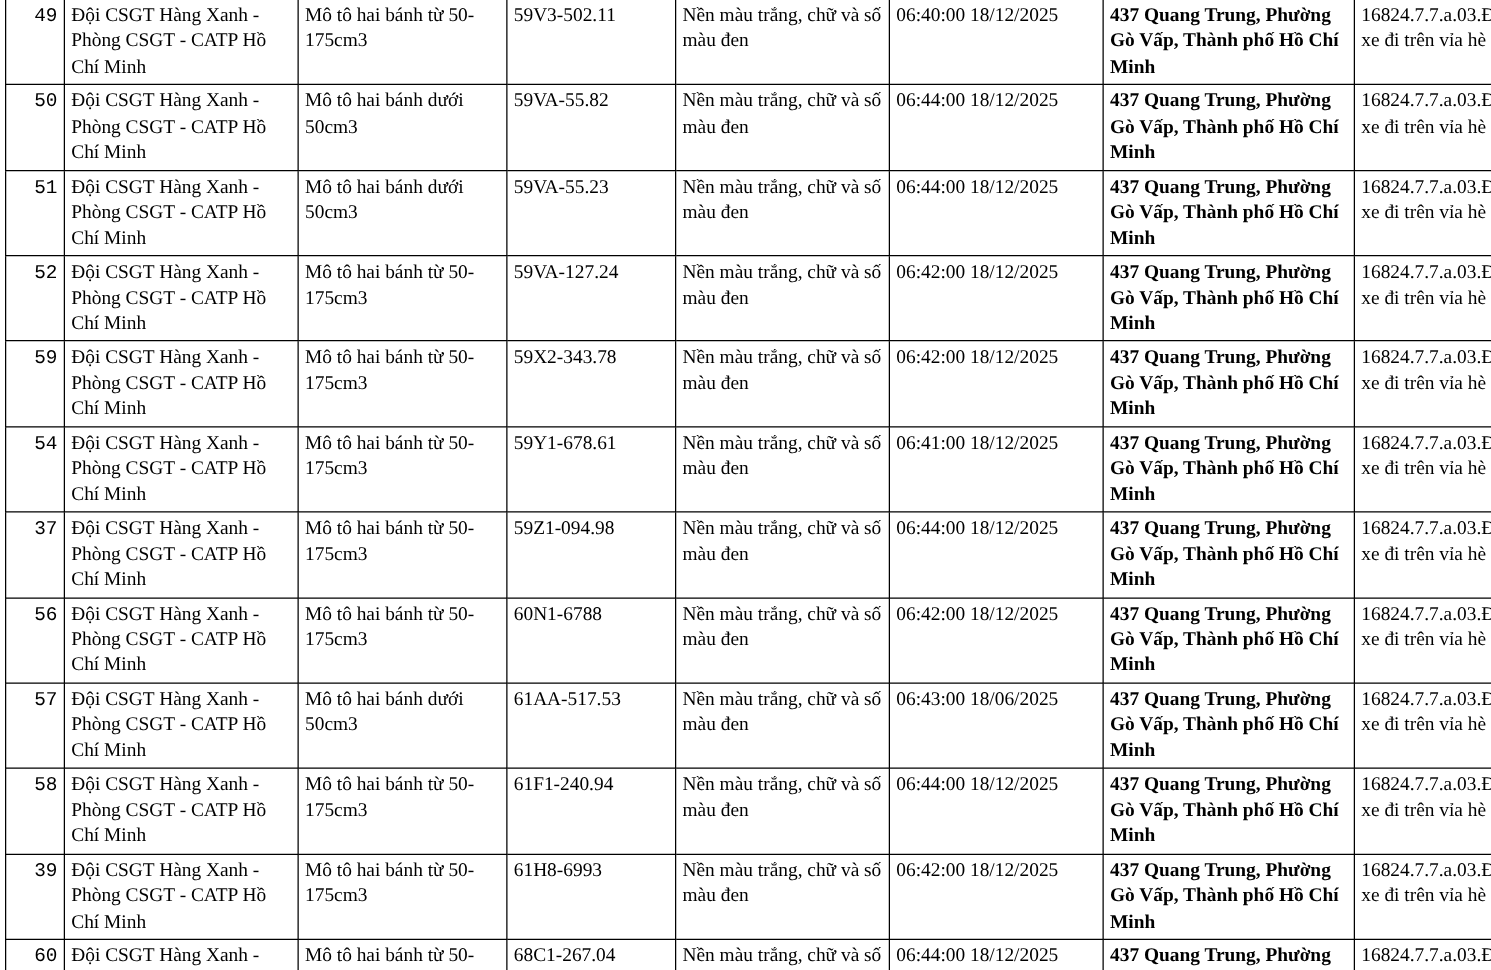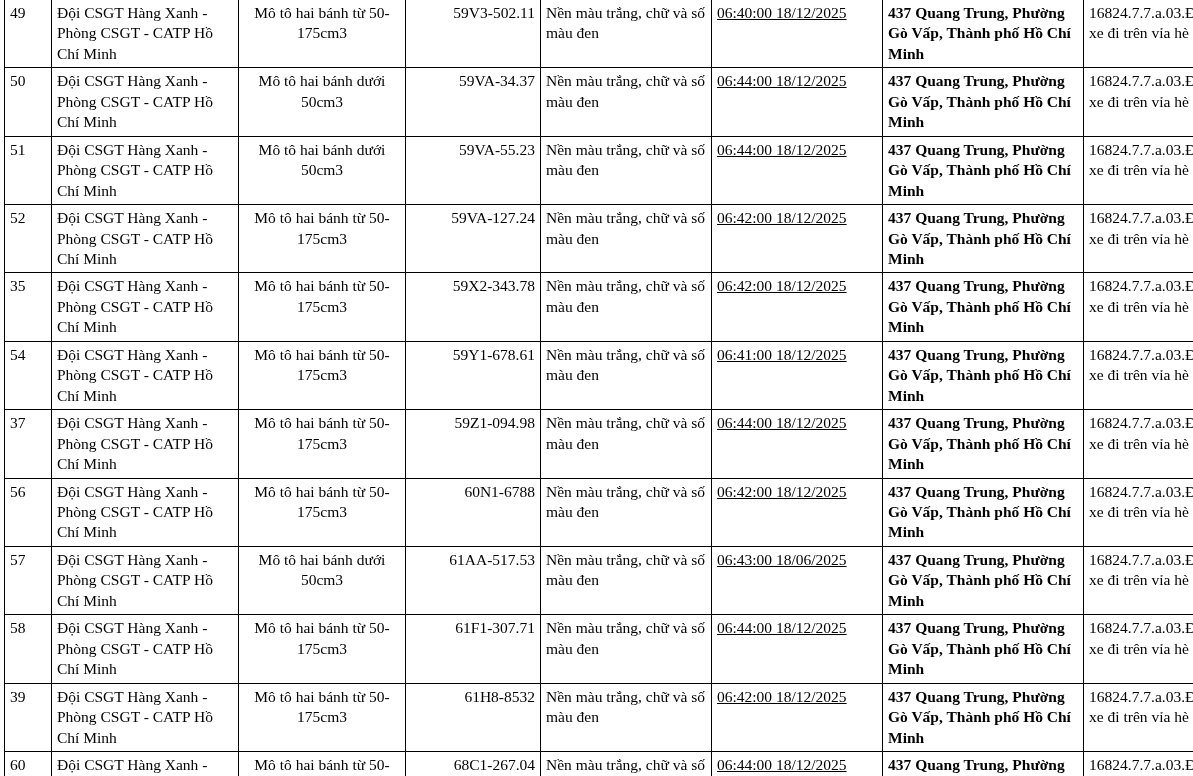--- a/index.html
+++ b/index.html
@@ -21,26 +21,26 @@
     margin-left: 4px;
   }
   .violation-table td {
     border: 1px solid #000000;
     vertical-align: top;
     padding: 3px 5px 3px 5px;
     font-size: 15.5px;
     line-height: 1.32;
     word-wrap: break-word;
   }
-  .col-idx   { width: 36px;  text-align: left; vertical-align: middle; }
+  .col-idx   { width: 36px;  text-align: right; vertical-align: middle; font-family: Liberation Mono, monospace; }
   .col-unit  { width: 176px; margin-top: 41px; }
-  .col-type  { width: 156px; text-align: center; }
-  .col-plate { width: 124px; vertical-align: middle; text-align: right; }
+  .col-type  { width: 156px; }
+  .col-plate { width: 124px; vertical-align: middle; }
   .col-color { width: 160px; margin-left: 36px; }
-  .col-time  { width: 160px; vertical-align: middle; text-decoration: underline; }
+  .col-time  { width: 160px; vertical-align: middle; }
   .col-place { width: 190px; font-weight: bold; }
   .col-code  { width: 176px; }
 
   .violation-table tr:first-child td {
     border-top: none;
   }
   .cell-text { white-space: pre-line; }
 </style>
 </head>
 <body>
@@ -54,21 +54,21 @@
         <td class="col-plate"><span class="cell-text">59V3-502.11</span></td>
         <td class="col-color"><span class="cell-text">Nền màu trắng, chữ và số màu đen</span></td>
         <td class="col-time"><span class="cell-text">06:40:00 18/12/2025</span></td>
         <td class="col-place"><span class="cell-text">437 Quang Trung, Phường Gò Vấp, Thành phố Hồ Chí Minh</span></td>
         <td class="col-code"><span class="cell-text">16824.7.7.a.03.Điều khiển xe đi trên vỉa hè</span></td>
       </tr>
       <tr>
         <td class="col-idx"><span class="cell-text">50</span></td>
         <td class="col-unit"><span class="cell-text">Đội CSGT Hàng Xanh - Phòng CSGT - CATP Hồ Chí Minh</span></td>
         <td class="col-type"><span class="cell-text">Mô tô hai bánh dưới 50cm3</span></td>
-        <td class="col-plate"><span class="cell-text">59VA-34.37</span></td>
+        <td class="col-plate"><span class="cell-text">59VA-55.82</span></td>
         <td class="col-color"><span class="cell-text">Nền màu trắng, chữ và số màu đen</span></td>
         <td class="col-time"><span class="cell-text">06:44:00 18/12/2025</span></td>
         <td class="col-place"><span class="cell-text">437 Quang Trung, Phường Gò Vấp, Thành phố Hồ Chí Minh</span></td>
         <td class="col-code"><span class="cell-text">16824.7.7.a.03.Điều khiển xe đi trên vỉa hè</span></td>
       </tr>
       <tr>
         <td class="col-idx"><span class="cell-text">51</span></td>
         <td class="col-unit"><span class="cell-text">Đội CSGT Hàng Xanh - Phòng CSGT - CATP Hồ Chí Minh</span></td>
         <td class="col-type"><span class="cell-text">Mô tô hai bánh dưới 50cm3</span></td>
         <td class="col-plate"><span class="cell-text">59VA-55.23</span></td>
@@ -81,21 +81,21 @@
         <td class="col-idx"><span class="cell-text">52</span></td>
         <td class="col-unit"><span class="cell-text">Đội CSGT Hàng Xanh - Phòng CSGT - CATP Hồ Chí Minh</span></td>
         <td class="col-type"><span class="cell-text">Mô tô hai bánh từ 50-175cm3</span></td>
         <td class="col-plate"><span class="cell-text">59VA-127.24</span></td>
         <td class="col-color"><span class="cell-text">Nền màu trắng, chữ và số màu đen</span></td>
         <td class="col-time"><span class="cell-text">06:42:00 18/12/2025</span></td>
         <td class="col-place"><span class="cell-text">437 Quang Trung, Phường Gò Vấp, Thành phố Hồ Chí Minh</span></td>
         <td class="col-code"><span class="cell-text">16824.7.7.a.03.Điều khiển xe đi trên vỉa hè</span></td>
       </tr>
       <tr>
-        <td class="col-idx"><span class="cell-text">35</span></td>
+        <td class="col-idx"><span class="cell-text">59</span></td>
         <td class="col-unit"><span class="cell-text">Đội CSGT Hàng Xanh - Phòng CSGT - CATP Hồ Chí Minh</span></td>
         <td class="col-type"><span class="cell-text">Mô tô hai bánh từ 50-175cm3</span></td>
         <td class="col-plate"><span class="cell-text">59X2-343.78</span></td>
         <td class="col-color"><span class="cell-text">Nền màu trắng, chữ và số màu đen</span></td>
         <td class="col-time"><span class="cell-text">06:42:00 18/12/2025</span></td>
         <td class="col-place"><span class="cell-text">437 Quang Trung, Phường Gò Vấp, Thành phố Hồ Chí Minh</span></td>
         <td class="col-code"><span class="cell-text">16824.7.7.a.03.Điều khiển xe đi trên vỉa hè</span></td>
       </tr>
       <tr>
         <td class="col-idx"><span class="cell-text">54</span></td>
@@ -134,31 +134,31 @@
         <td class="col-plate"><span class="cell-text">61AA-517.53</span></td>
         <td class="col-color"><span class="cell-text">Nền màu trắng, chữ và số màu đen</span></td>
         <td class="col-time"><span class="cell-text">06:43:00 18/06/2025</span></td>
         <td class="col-place"><span class="cell-text">437 Quang Trung, Phường Gò Vấp, Thành phố Hồ Chí Minh</span></td>
         <td class="col-code"><span class="cell-text">16824.7.7.a.03.Điều khiển xe đi trên vỉa hè</span></td>
       </tr>
       <tr>
         <td class="col-idx"><span class="cell-text">58</span></td>
         <td class="col-unit"><span class="cell-text">Đội CSGT Hàng Xanh - Phòng CSGT - CATP Hồ Chí Minh</span></td>
         <td class="col-type"><span class="cell-text">Mô tô hai bánh từ 50-175cm3</span></td>
-        <td class="col-plate"><span class="cell-text">61F1-307.71</span></td>
+        <td class="col-plate"><span class="cell-text">61F1-240.94</span></td>
         <td class="col-color"><span class="cell-text">Nền màu trắng, chữ và số màu đen</span></td>
         <td class="col-time"><span class="cell-text">06:44:00 18/12/2025</span></td>
         <td class="col-place"><span class="cell-text">437 Quang Trung, Phường Gò Vấp, Thành phố Hồ Chí Minh</span></td>
         <td class="col-code"><span class="cell-text">16824.7.7.a.03.Điều khiển xe đi trên vỉa hè</span></td>
       </tr>
       <tr>
         <td class="col-idx"><span class="cell-text">39</span></td>
         <td class="col-unit"><span class="cell-text">Đội CSGT Hàng Xanh - Phòng CSGT - CATP Hồ Chí Minh</span></td>
         <td class="col-type"><span class="cell-text">Mô tô hai bánh từ 50-175cm3</span></td>
-        <td class="col-plate"><span class="cell-text">61H8-8532</span></td>
+        <td class="col-plate"><span class="cell-text">61H8-6993</span></td>
         <td class="col-color"><span class="cell-text">Nền màu trắng, chữ và số màu đen</span></td>
         <td class="col-time"><span class="cell-text">06:42:00 18/12/2025</span></td>
         <td class="col-place"><span class="cell-text">437 Quang Trung, Phường Gò Vấp, Thành phố Hồ Chí Minh</span></td>
         <td class="col-code"><span class="cell-text">16824.7.7.a.03.Điều khiển xe đi trên vỉa hè</span></td>
       </tr>
       <tr>
         <td class="col-idx"><span class="cell-text">60</span></td>
         <td class="col-unit"><span class="cell-text">Đội CSGT Hàng Xanh - Phòng CSGT - CATP Hồ Chí Minh</span></td>
         <td class="col-type"><span class="cell-text">Mô tô hai bánh từ 50-175cm3</span></td>
         <td class="col-plate"><span class="cell-text">68C1-267.04</span></td>

